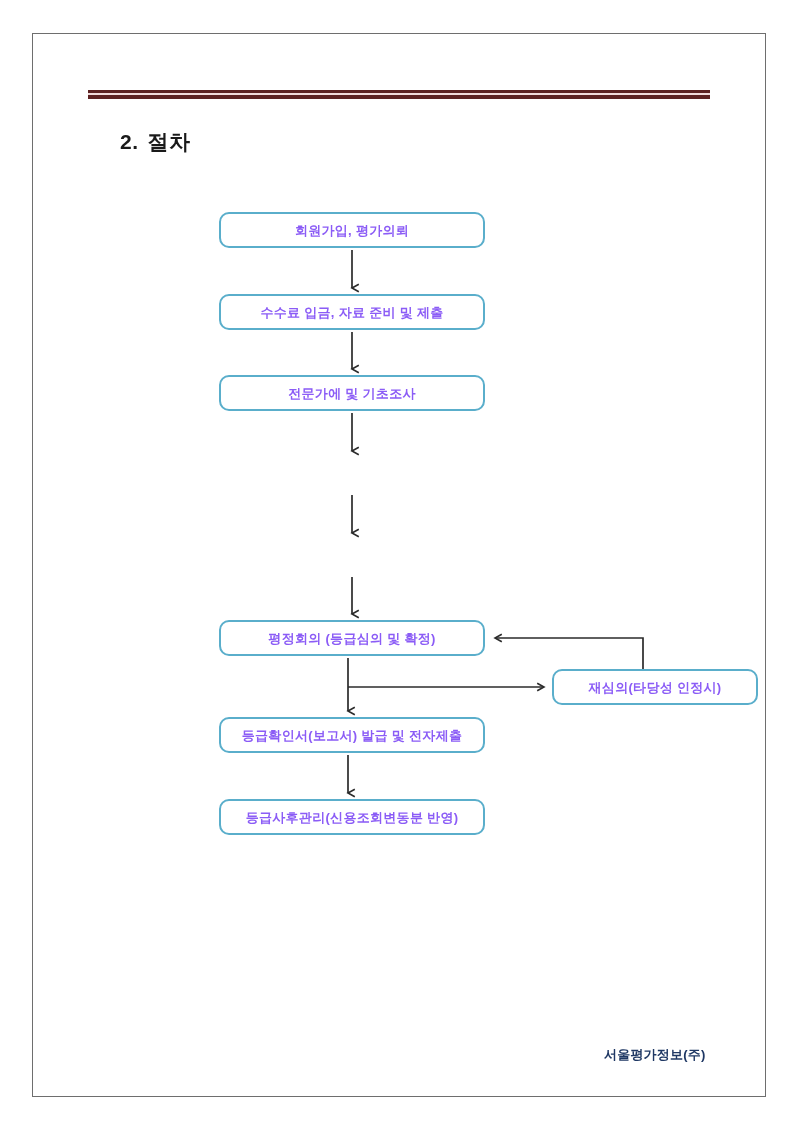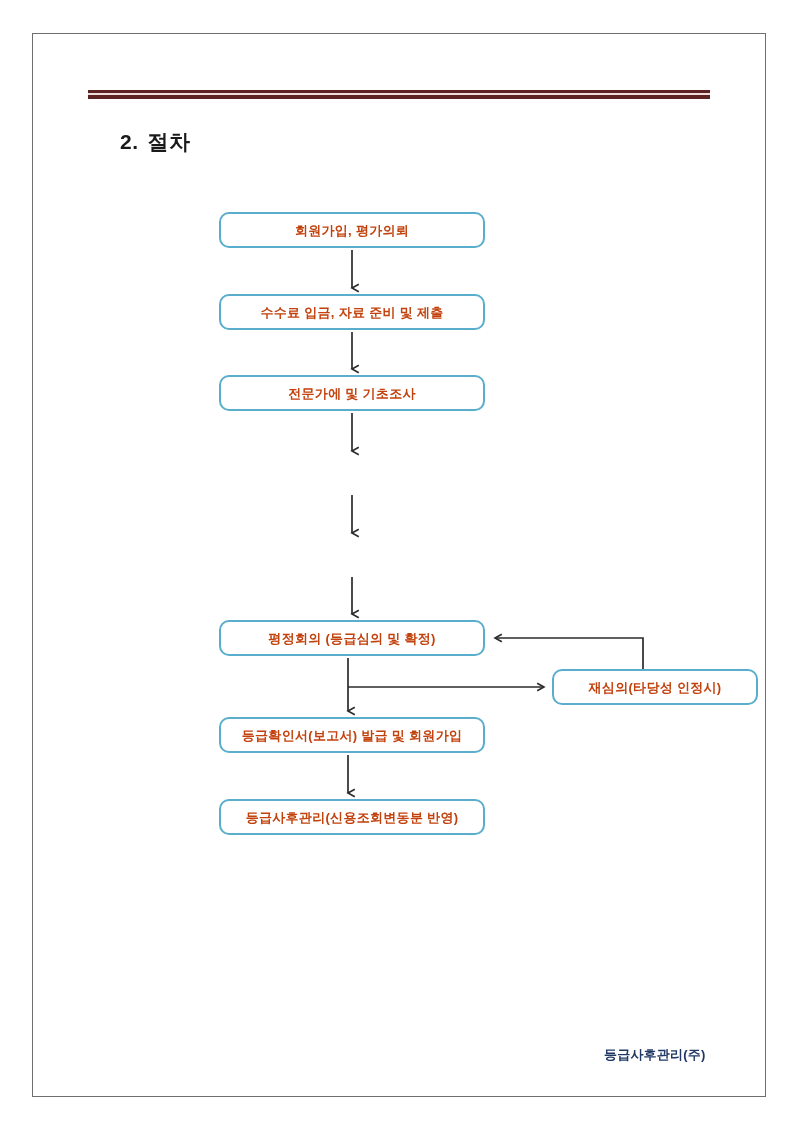--- a/index.html
+++ b/index.html
@@ -86,21 +86,21 @@
     border-radius: 10px;
     background: #ffffff;
     display: flex;
     align-items: center;
     justify-content: center;
     text-align: center;
   }
   .node .node-label {
     font-size: 13px;
     font-weight: bold;
-    color: #c2410c;
+    color: #8b5cf6;
     letter-spacing: 0.3px;
     white-space: nowrap;
     line-height: 1;
   }
   
   .node.main {
     left: 219px;
     width: 266px;
     height: 36px;
   }
@@ -165,21 +165,21 @@
 
     <div class="node main" style="top:620px">
       <span class="node-label">평정회의 (등급심의 및 확정)</span>
     </div>
 
     <div class="node side" style="top:669px">
       <span class="node-label">재심의(타당성 인정시)</span>
     </div>
 
     <div class="node main" style="top:717px">
-      <span class="node-label">등급확인서(보고서) 발급 및 회원가입</span>
+      <span class="node-label">등급확인서(보고서) 발급 및 전자제출</span>
     </div>
 
     <div class="node main" style="top:799px">
       <span class="node-label">등급사후관리(신용조회변동분 반영)</span>
     </div>
 
     <svg class="connectors" viewBox="0 0 800 1131">
       <defs>
         <marker id="ah-down" markerWidth="10" markerHeight="10" refX="5" refY="8" orient="auto" markerUnits="userSpaceOnUse">
           <path d="M1.2,1.2 L5,8 L8.8,1.2" fill="none" stroke="#2b2b2b" stroke-width="1.6" stroke-linecap="butt" stroke-linejoin="miter"></path>
@@ -208,15 +208,15 @@
 
         <line x1="348" y1="687" x2="544" y2="687" marker-end="url(#ah-right)"></line>
 
         <path d="M643,669 L643,638 L495,638" marker-end="url(#ah-left)"></path>
 
         <line x1="348" y1="755" x2="348" y2="793" marker-end="url(#ah-down)"></line>
       </g>
     </svg>
   </div>
 
-  <div class="footer-company">등급사후관리(주)</div>
+  <div class="footer-company">서울평가정보(주)</div>
 
 </div>
 
 </body></html>

